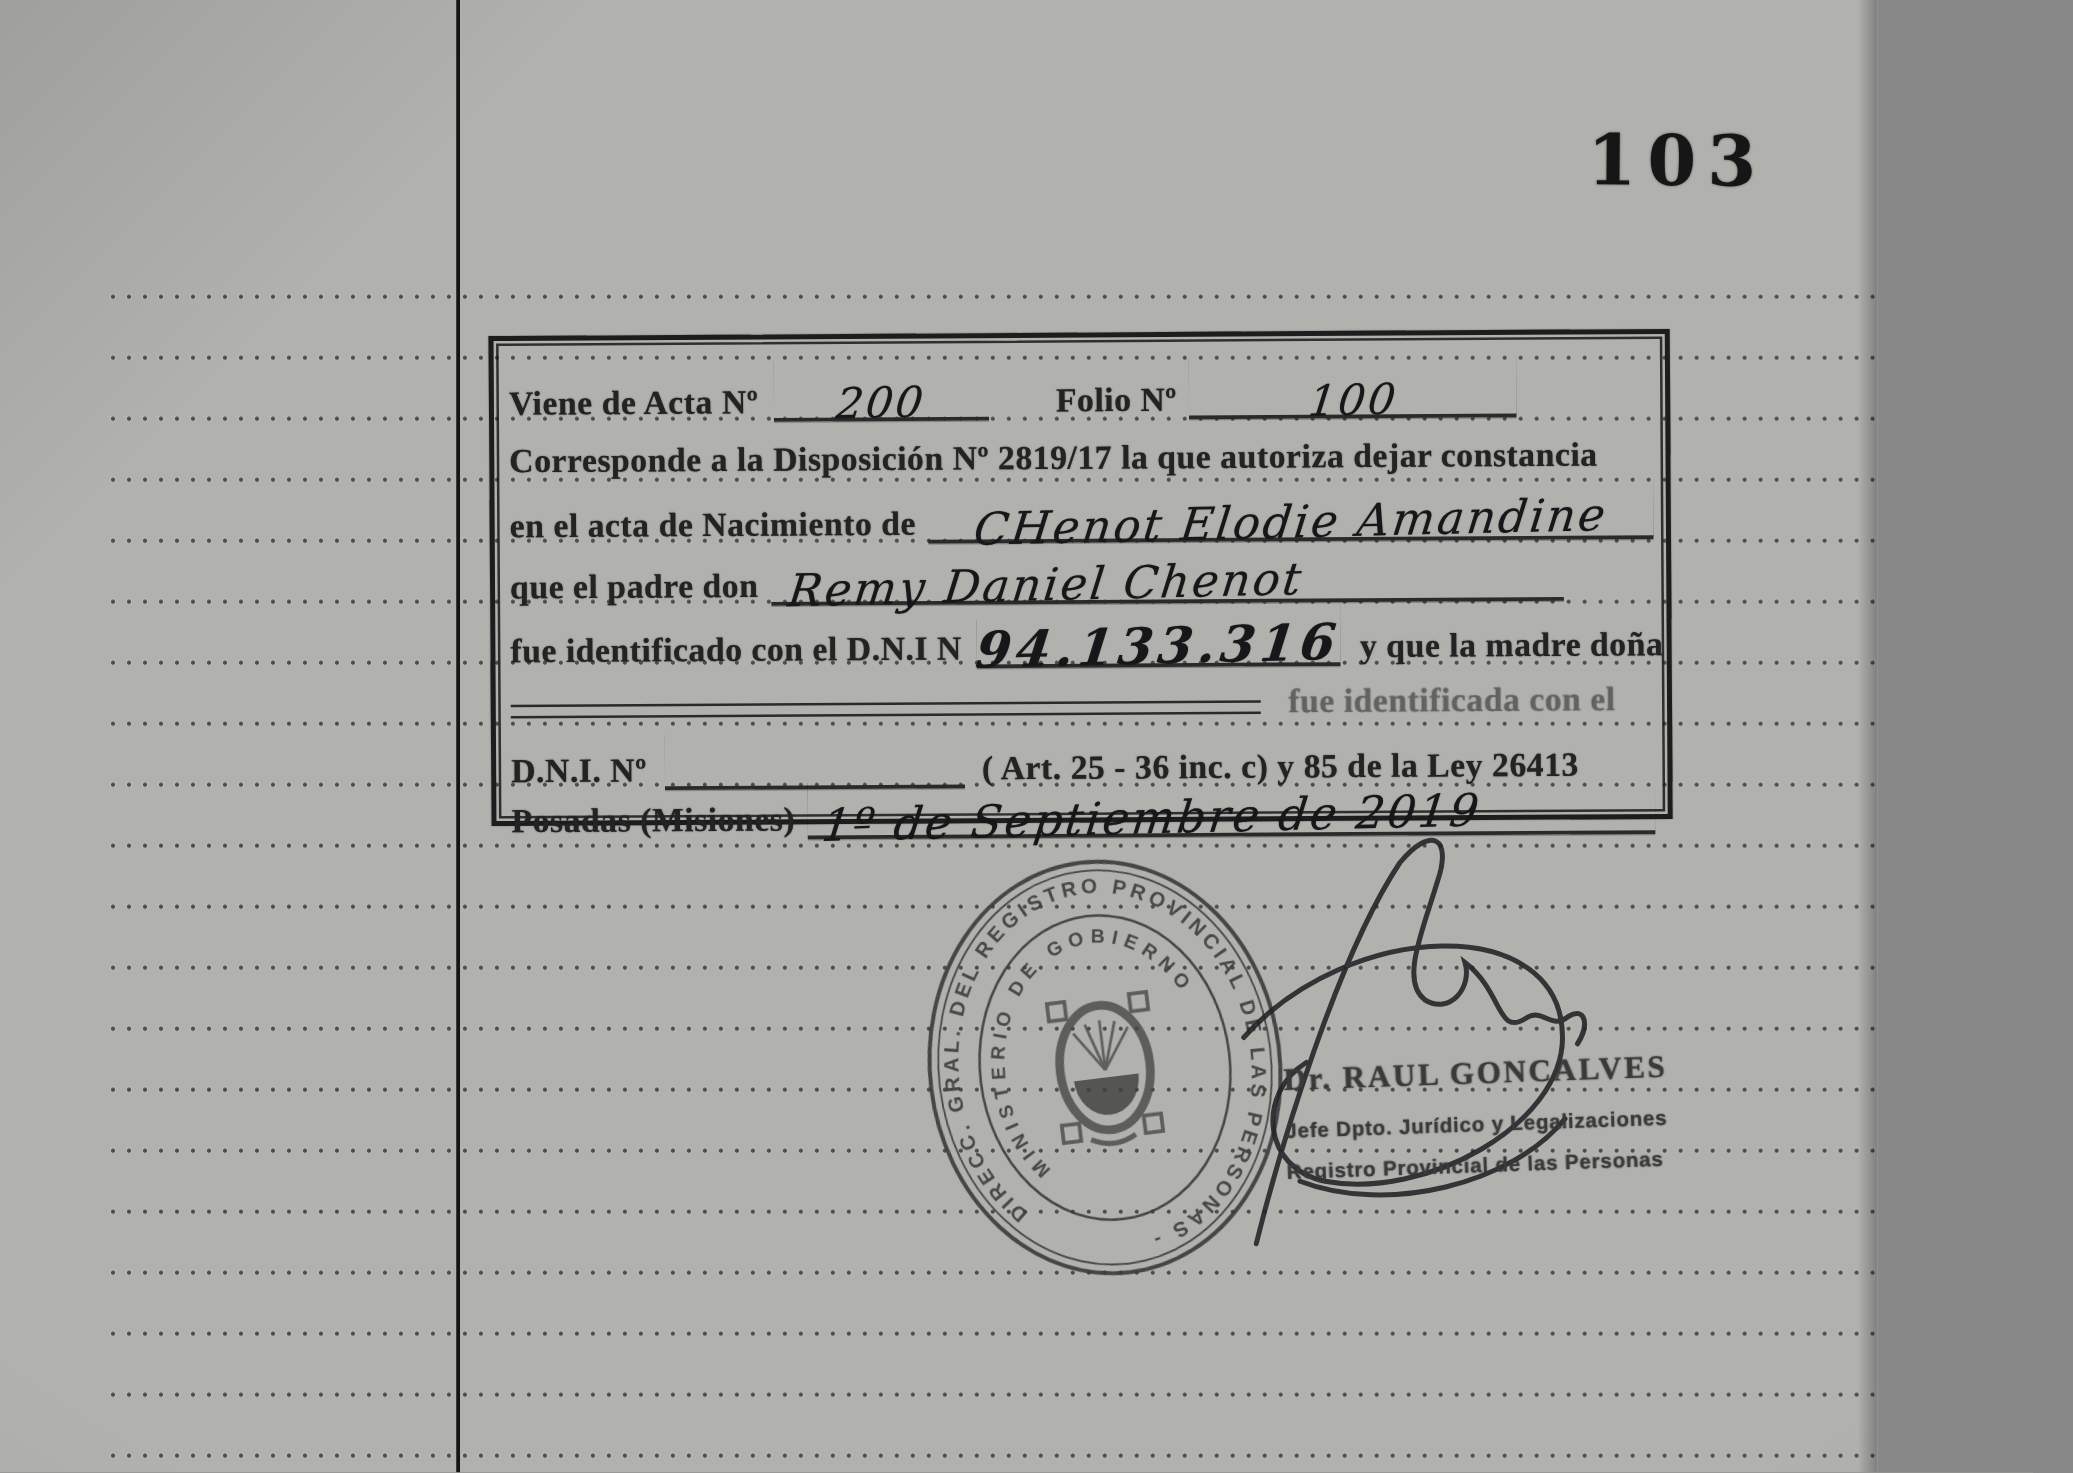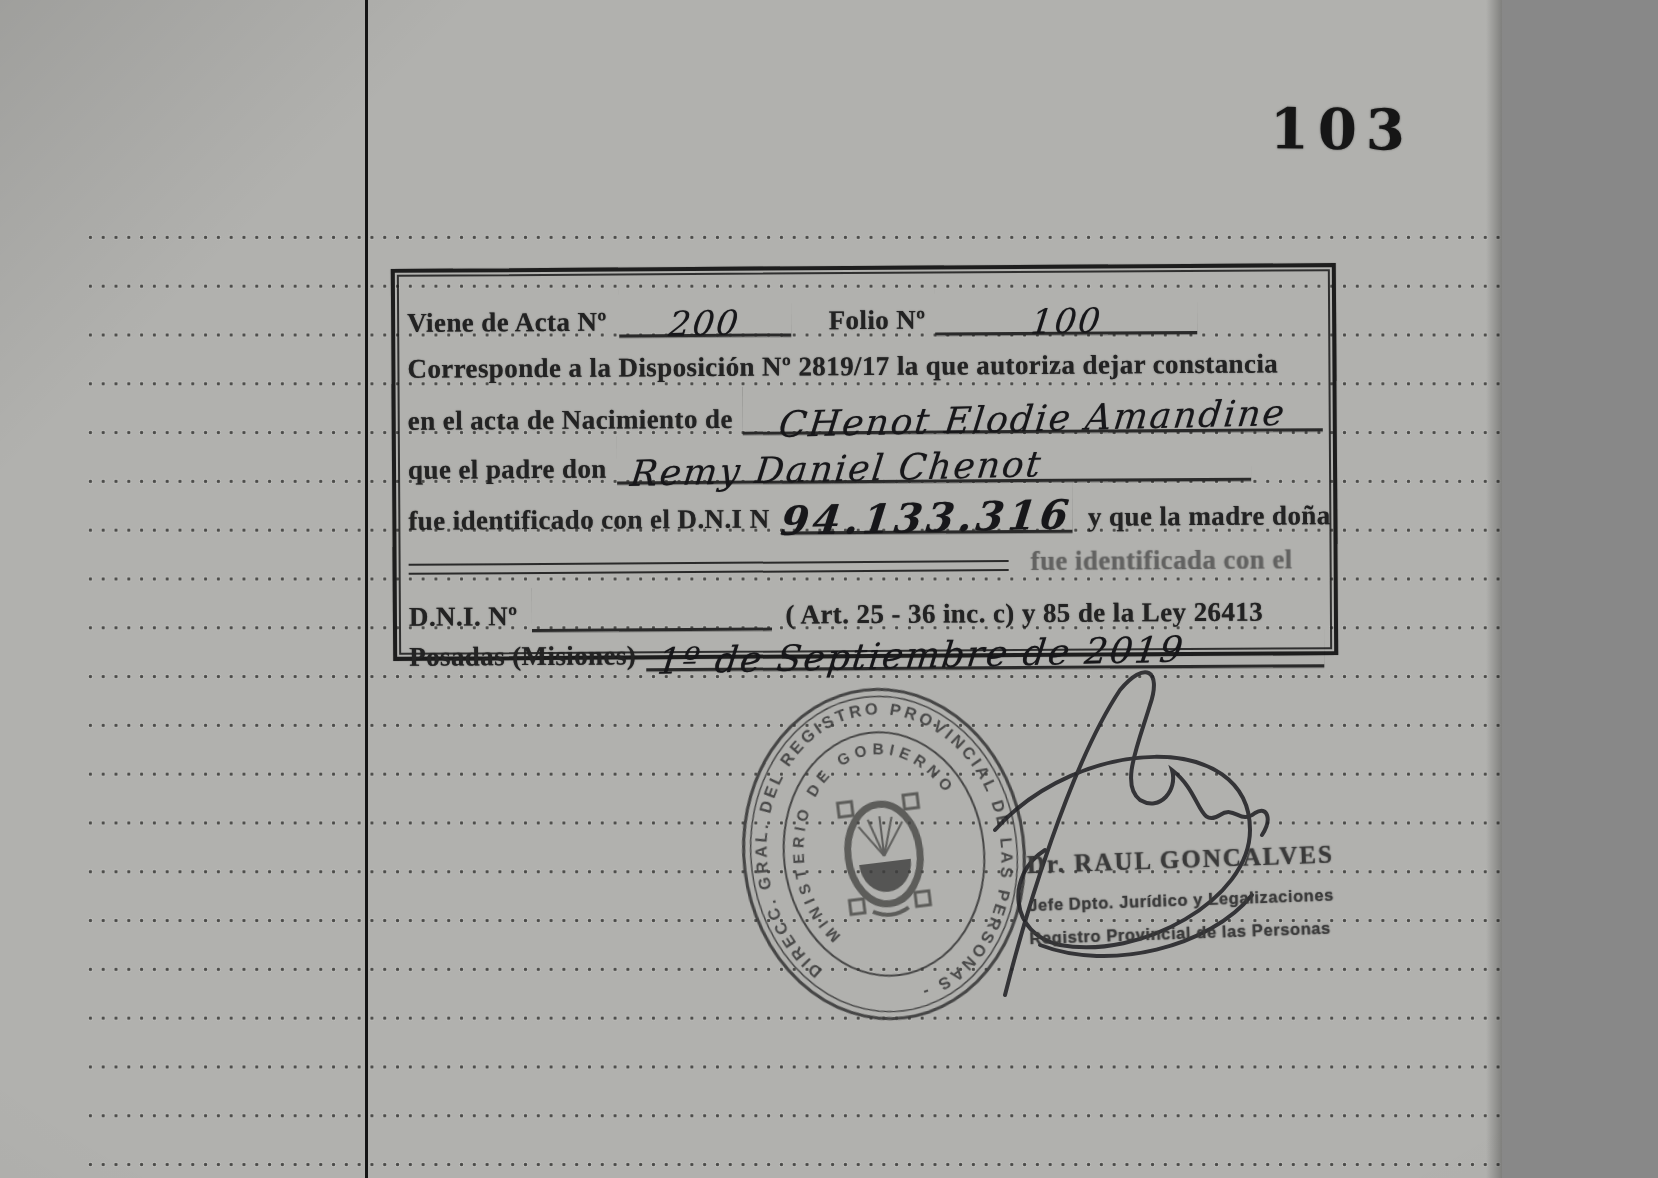--- a/index.html
+++ b/index.html
@@ -79,21 +79,21 @@
 
   <div class="page-number">103</div>
 
   <div class="abox">
 
     <div class="row" style="top:20px; height:46px;">
       <span class="pr">Viene de Acta Nº</span>
       <span class="fld" style="flex:0 0 172px; margin-left:12px;">
         <span class="hw hw-sm">200</span>
       </span>
-      <span class="pr" style="margin-left:38px;">Folio Nº</span>
+      <span class="pr" style="margin-left:54px;">Folio Nº</span>
       <span class="fld" style="flex:0 0 262px; margin-left:10px;">
         <span class="hw hw-sm">100</span>
       </span>
     </div>
 
     <div class="row" style="top:72px; height:40px;">
       <span class="pr">Corresponde a la Disposición Nº 2819/17 la que autoriza dejar constancia</span>
     </div>
 
     <div class="row" style="top:118px; height:46px;">

